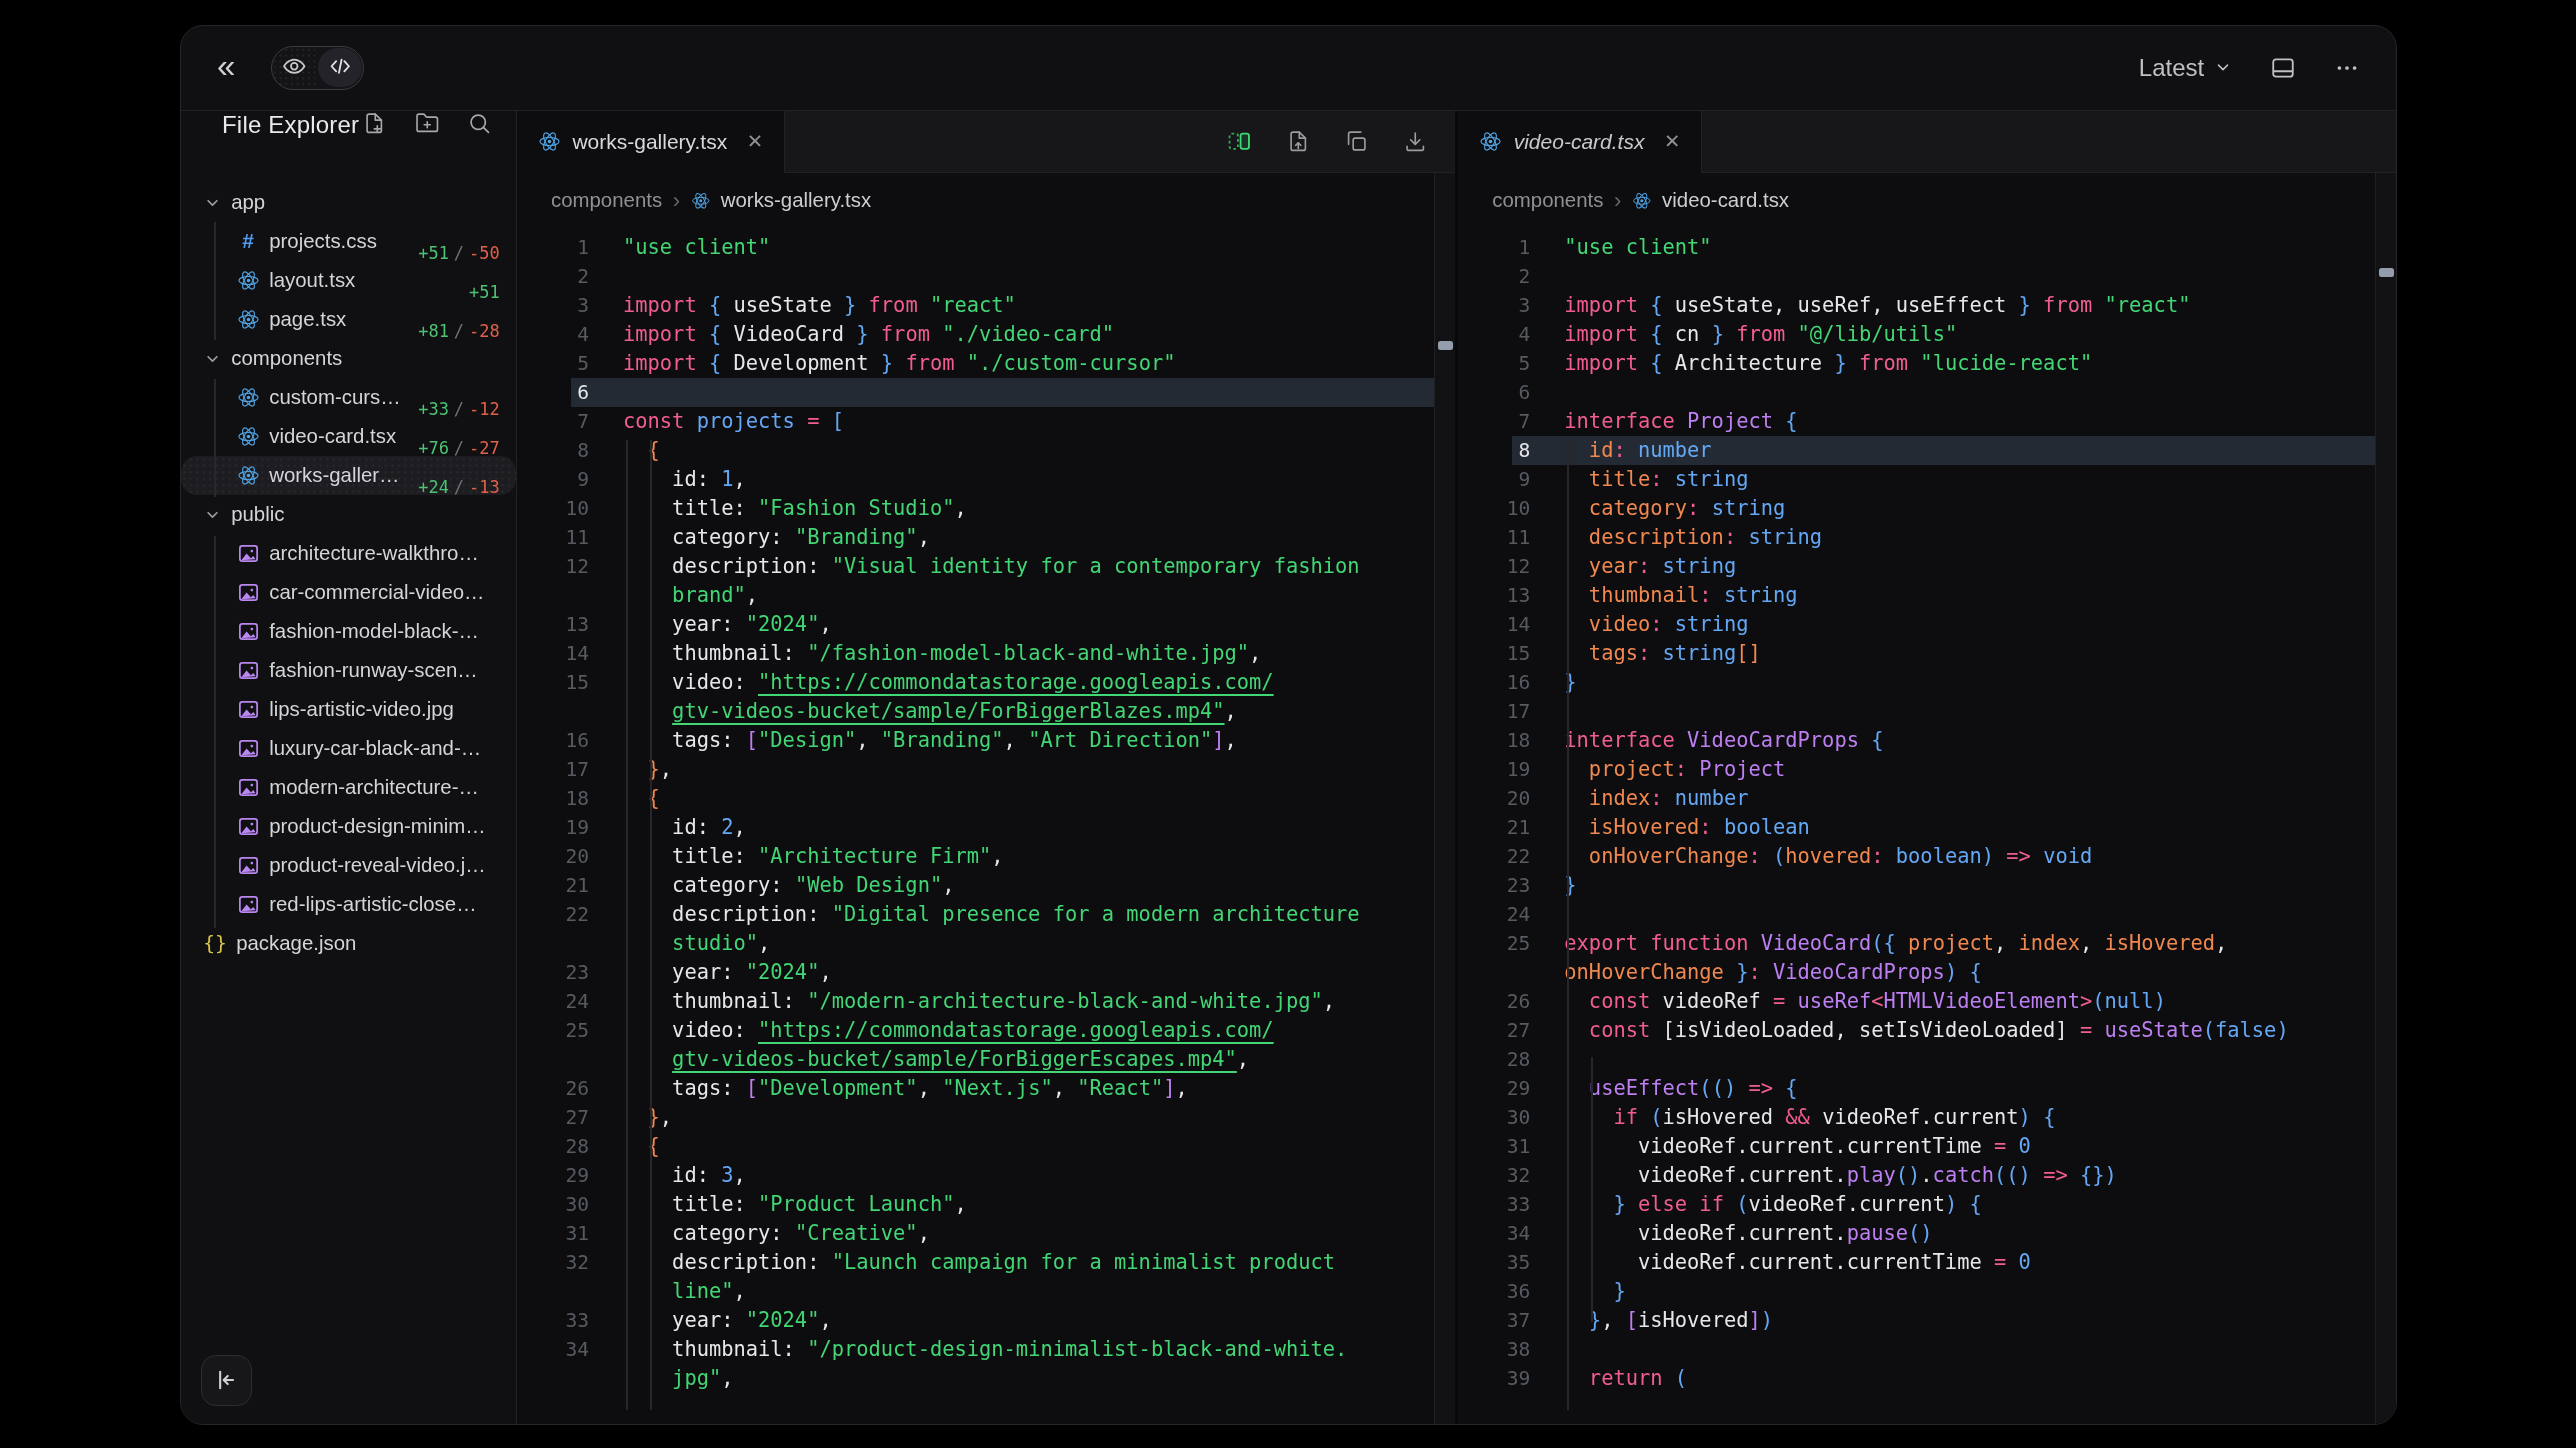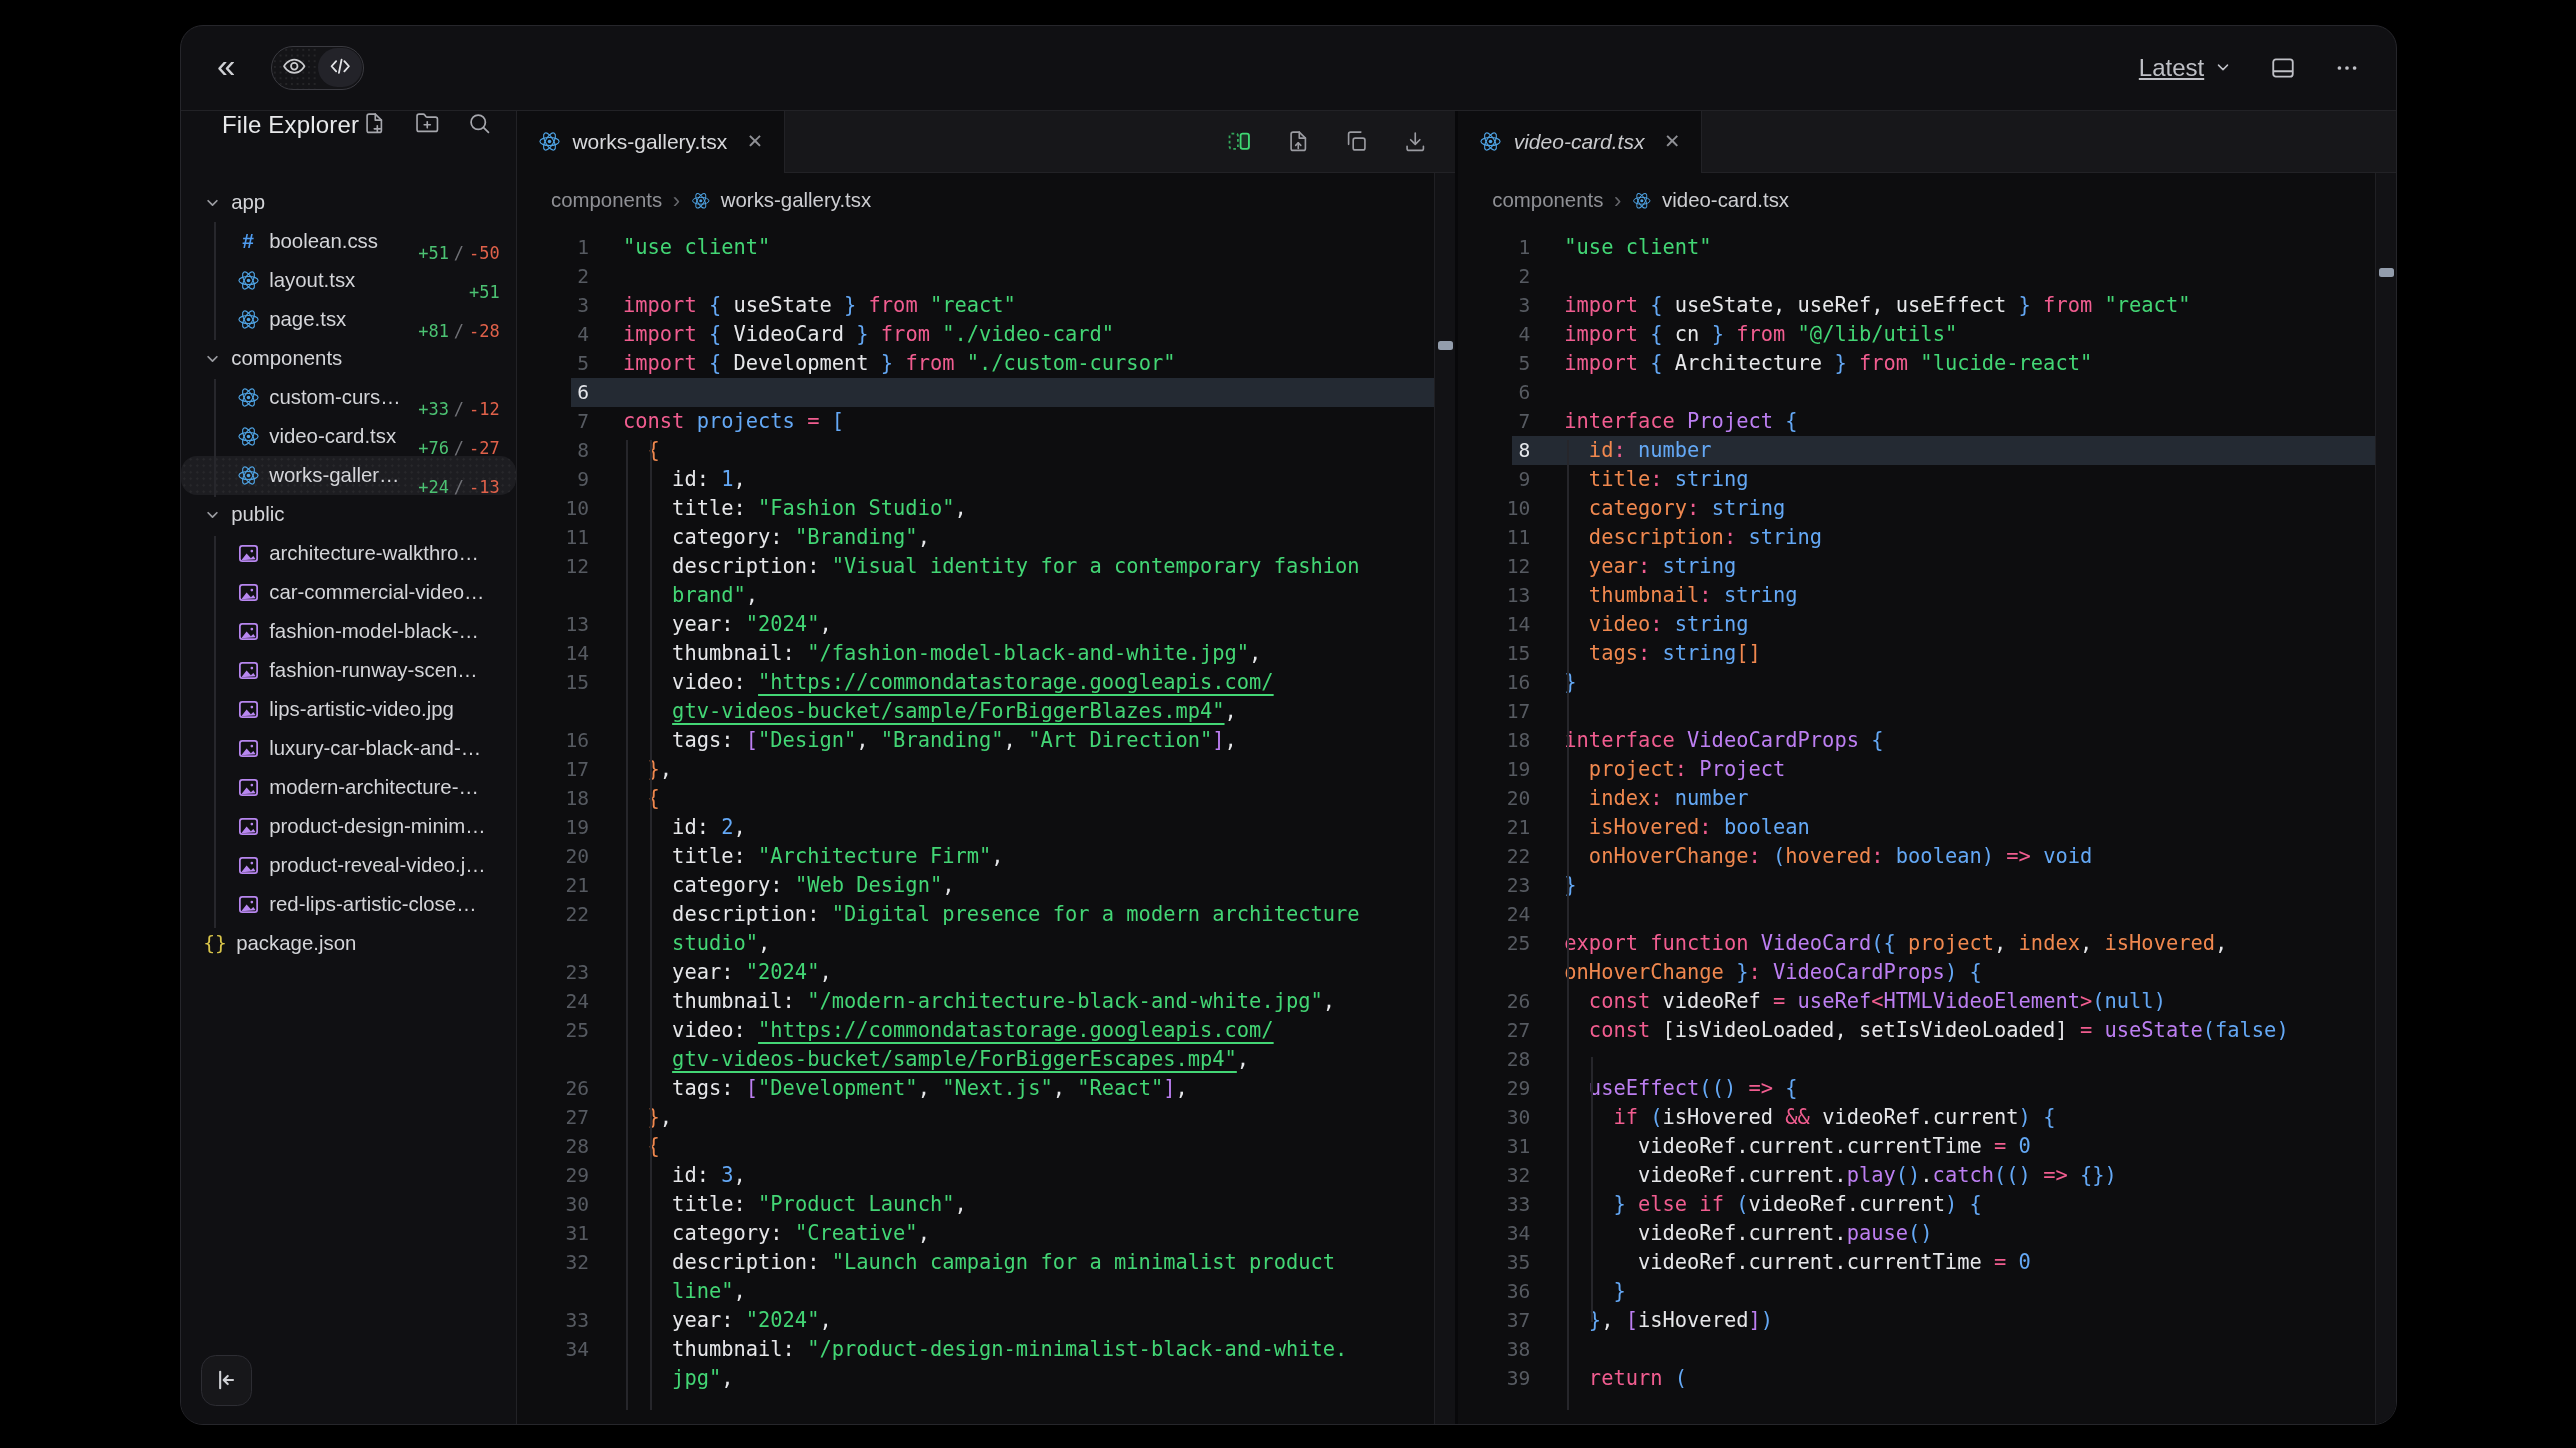--- a/index.html
+++ b/index.html
@@ -16,21 +16,21 @@
     margin-top:-4.9px; cursor:pointer; }
   .view-toggle { margin-left:36px; width:93px; height:44px; border:0.8px solid #3a3a40;
     border-radius:22px; display:flex; overflow:hidden; background:#141417; }
   .vt-seg { flex:1; display:flex; align-items:center; justify-content:center; }
   .vt-eye { background-image:radial-gradient(rgba(255,255,255,0.07) 1.2px, transparent 1.2px);
     background-size:5.7px 5.7px; }
   .vt-code { background:#232329; border-radius:19.6px; margin:1.6px; }
   .tb-spacer { flex:1; }
   .tb-right { display:flex; align-items:center; gap:38px; }
   .latest-btn { display:flex; align-items:center; gap:9.8px; background:none; border:none;
-    color:#bfc0c6; font-size:24px; cursor:pointer; font-family:inherit;text-decoration:underline; }
+    color:#bfc0c6; font-size:24px; cursor:pointer; font-family:inherit; }
   .icon-btn { background:none; border:none; cursor:pointer; display:flex; align-items:center; }
 
   
   .main { flex:1; display:flex; min-height:0; }
 
   
   .sidebar { width:336px; flex:0 0 auto; border-right:0.8px solid #222226; position:relative;
     background:#101013; }
   .sb-head { height:72px; display:flex; align-items:flex-start; padding:0 24.5px 0 21px;margin-left:20px; }
   .sb-title { font-size:24px; color:#e8e9eb; letter-spacing:0.2px; }
@@ -185,21 +185,21 @@
               <svg width="21" height="21" viewBox="0 0 24 24" fill="none" stroke="#9a9ba0" stroke-width="2" stroke-linecap="round" stroke-linejoin="round">
                 <polyline points="7 10 12 15 17 10"></polyline>
               </svg>
             </span>
             <span class="tlabel">app</span>
           </div>
           <div class="trow lvl1">
             <span class="t-icon">
               <span class="icon-css">#</span>
             </span>
-            <span class="tlabel">boolean.css</span>
+            <span class="tlabel">projects.css</span>
             <span class="tdiff"><span class="add">+51</span><span class="sep">/</span><span class="del">-50</span></span>
           </div>
           <div class="trow lvl1">
             <span class="t-icon">
               <svg width="23" height="23" viewBox="0 0 24 24" fill="none" stroke="#4fa3e3" stroke-width="1.2">
                 <circle cx="12" cy="12" r="1.9" fill="#4fa3e3" stroke="none"></circle>
                 <ellipse cx="12" cy="12" rx="10" ry="4.2"></ellipse>
                 <ellipse cx="12" cy="12" rx="10" ry="4.2" transform="rotate(60 12 12)"></ellipse>
                 <ellipse cx="12" cy="12" rx="10" ry="4.2" transform="rotate(120 12 12)"></ellipse>
               </svg>

